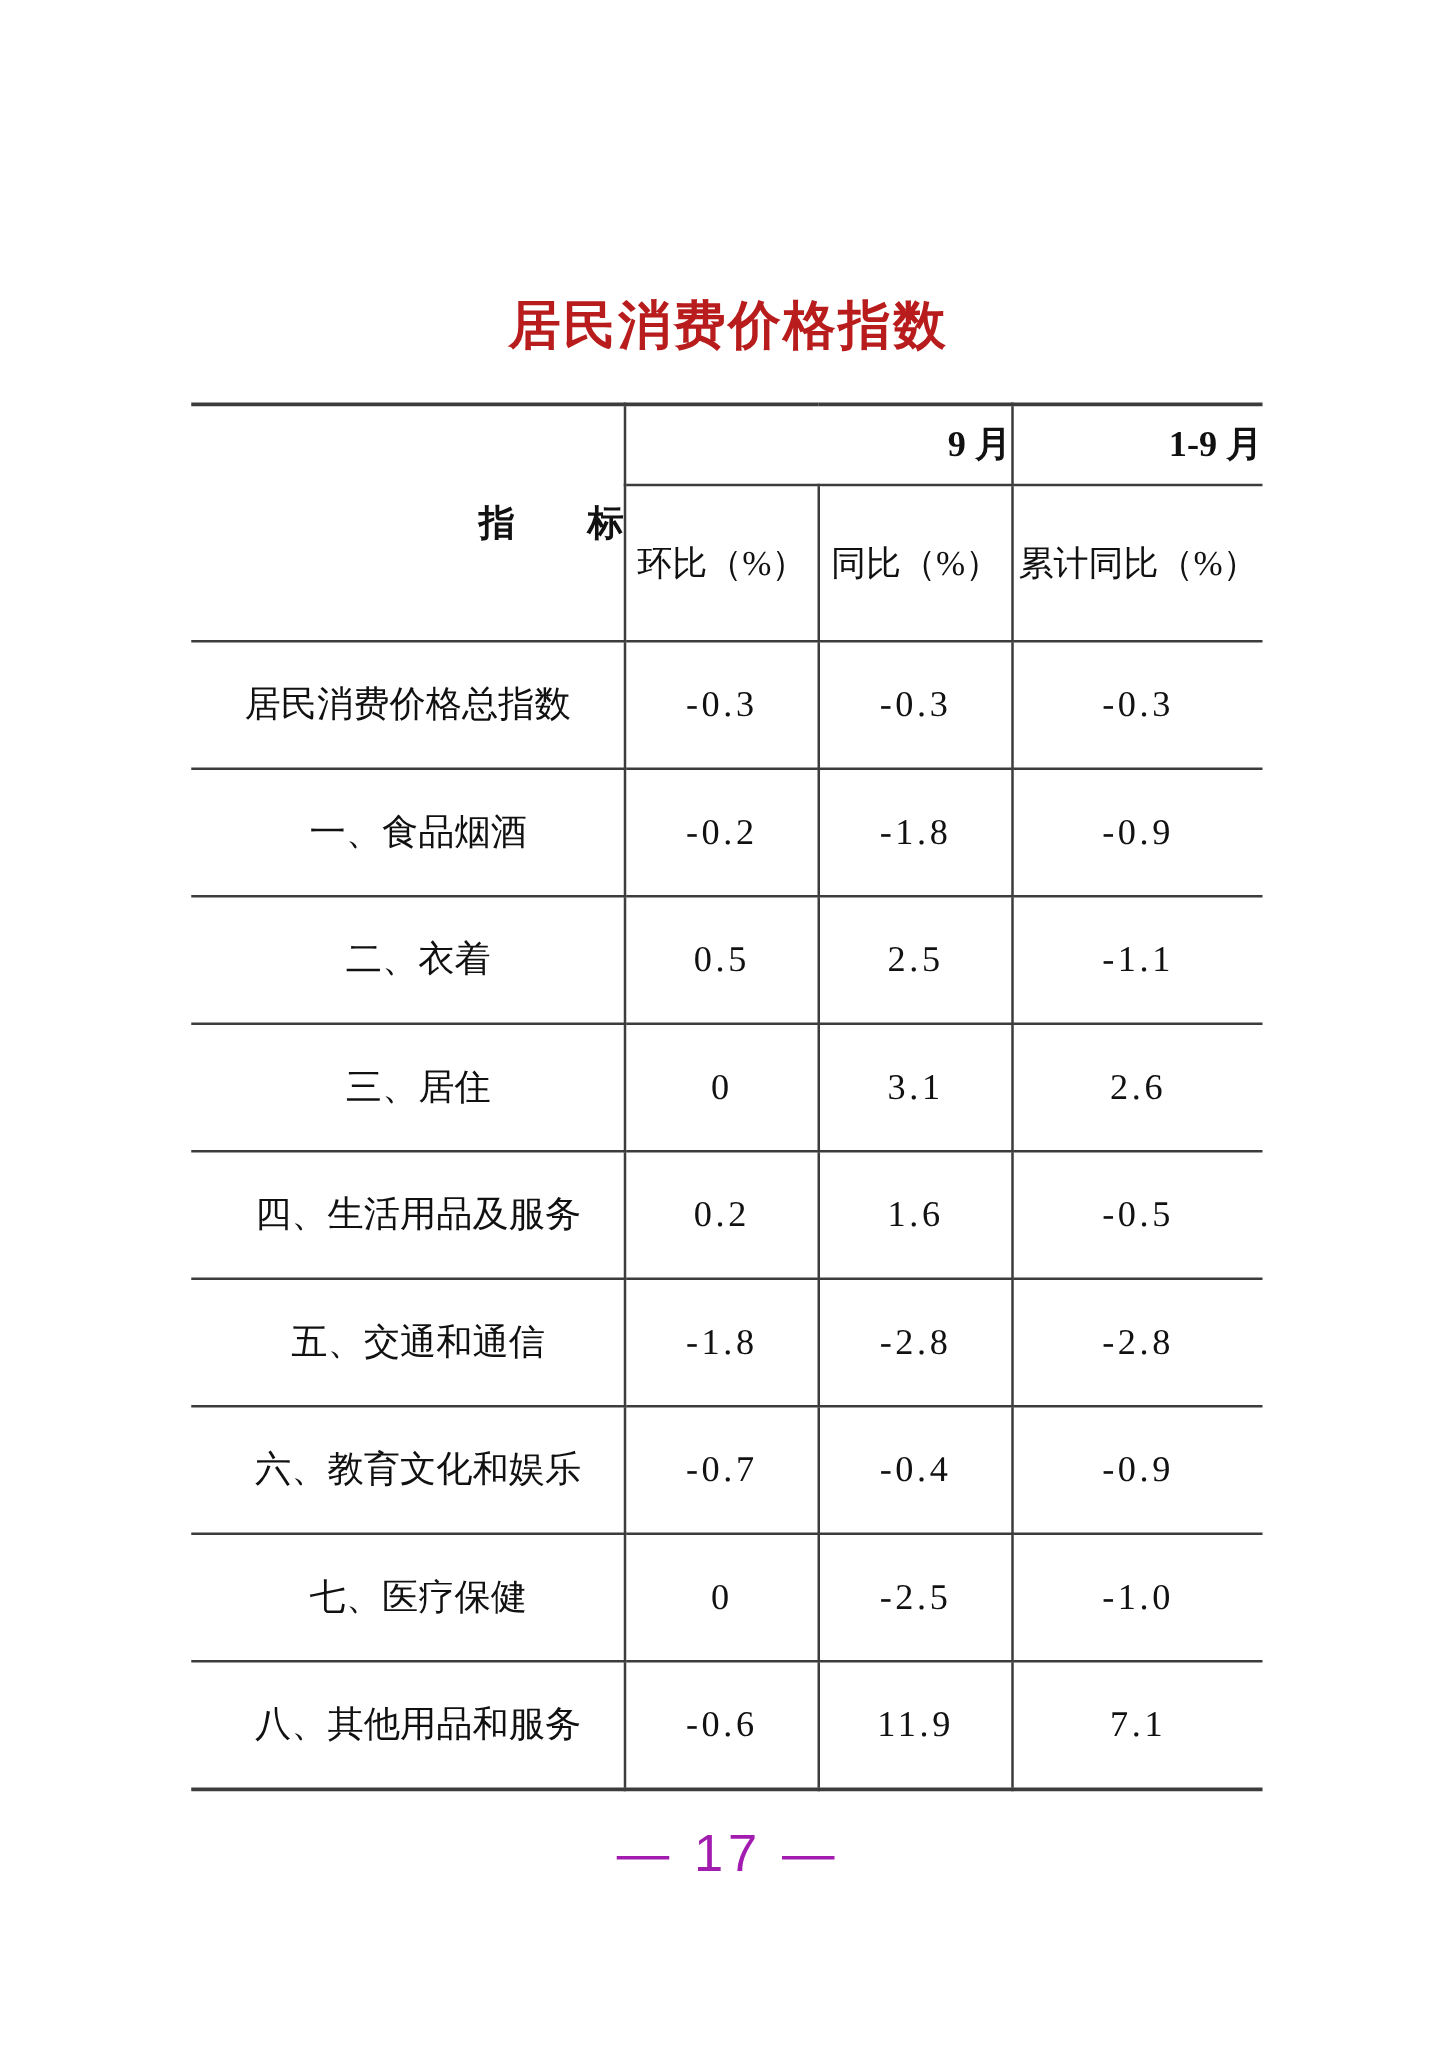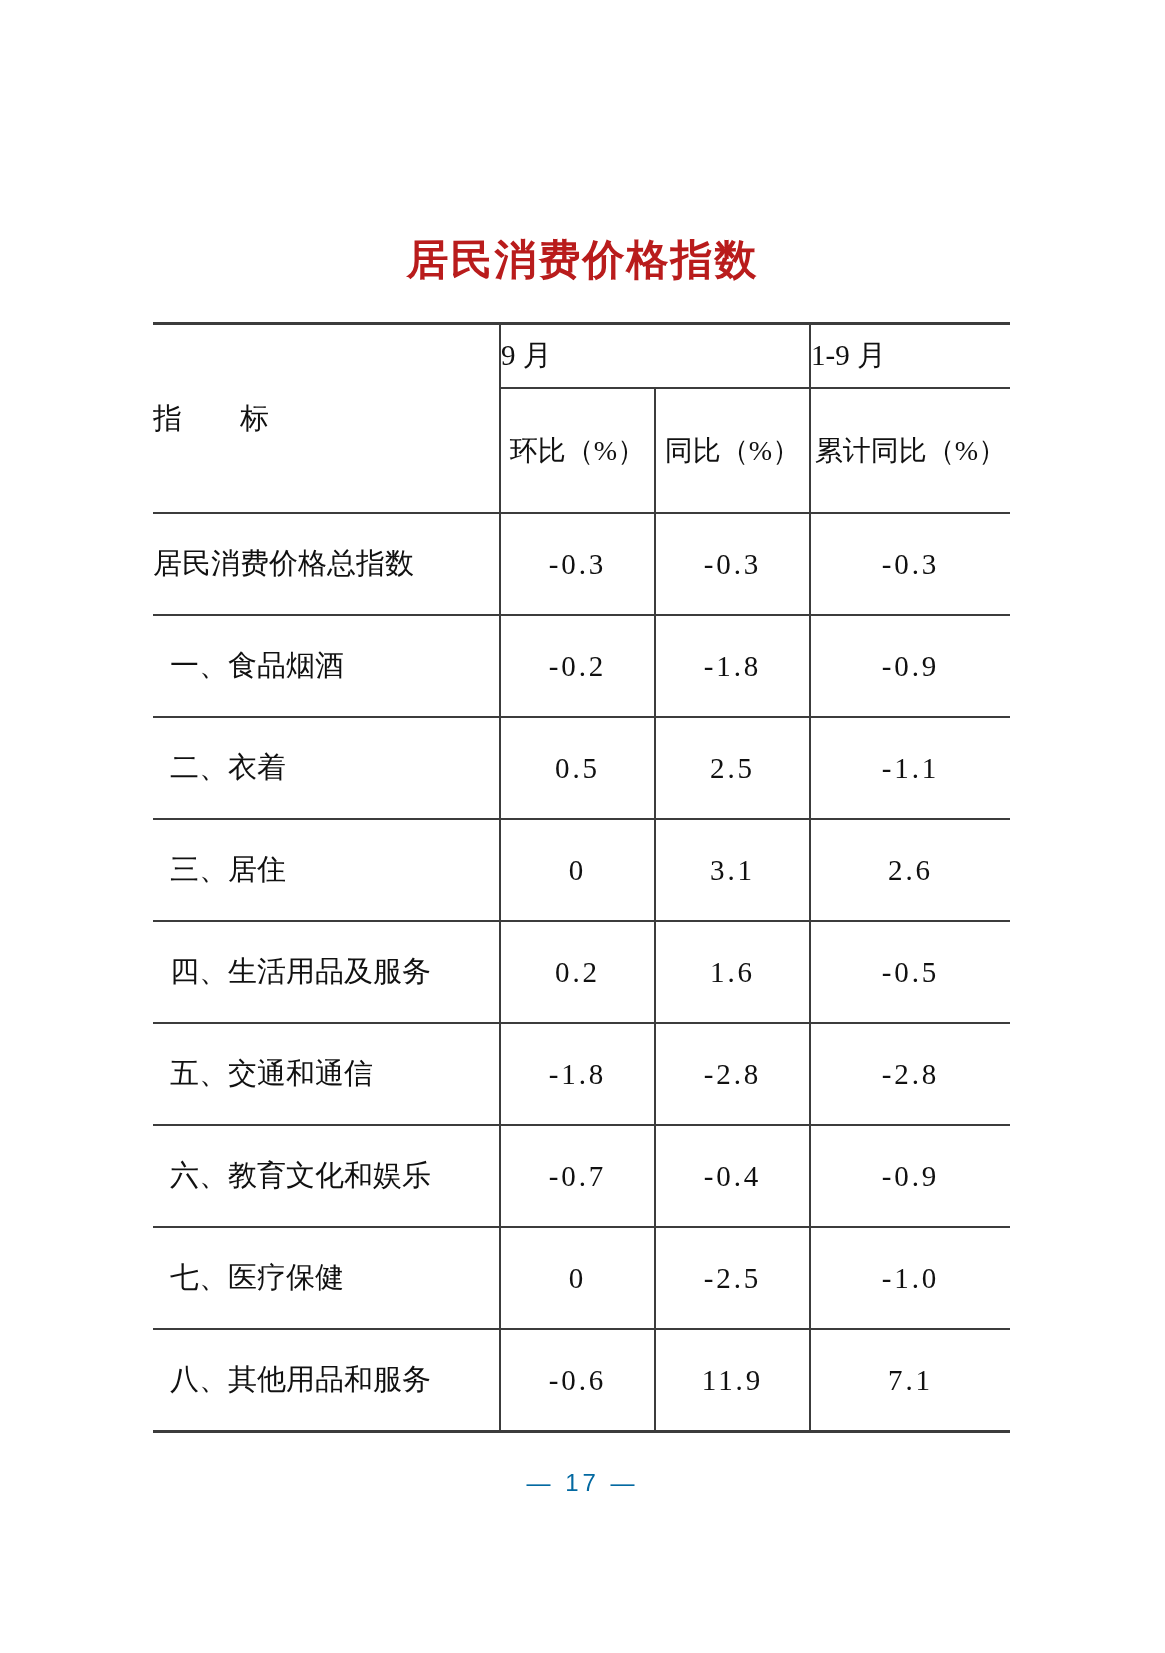--- a/index.html
+++ b/index.html
@@ -44,48 +44,48 @@
   }
   table.cpi td {
     border: 2px solid #3c3c3c;
     vertical-align: middle;
     padding: 0;
     font-size: 29px;
     color: #111111;
   }
   table.cpi td.bl-none { border-left: none; }
   table.cpi td.br-none { border-right: none; }
-  tr.hdr-top td { height: 62px; text-align: left; }
+  tr.hdr-top td { height: 62px; text-align: right; font-weight: bold; }
   tr.hdr-sub td { height: 123px; text-align: center; font-size: 28px; }
   td.indicator-head {
     text-align: center;
     font-size: 30px;
   }
   tr.data-row td { height: 100px; }
   td.row-label {
-    text-align: left;
+    text-align: center;
     padding-left: 6px;
   }
   td.row-label.indent { padding-left: 17px; }
   td.num {
     text-align: center;
     font-size: 30px;
     letter-spacing: 0.1em;
     margin-left: 19px;
   }
   .page-number {
     position: absolute;
     top: 1462px;
     left: 0;
     right: 0;
     text-align: center;
     font-family: "Liberation Sans", "DejaVu Sans", sans-serif;
-    font-size: 24px;
+    font-size: 42px;
     line-height: 42px;
-    color: #0369a1;
+    color: #a21caf;
     letter-spacing: 4px;
   }
 </style>
 </head>
 <body>
 
 <div class="page">
 
   <div class="doc-title">居民消费价格指数</div>
 

